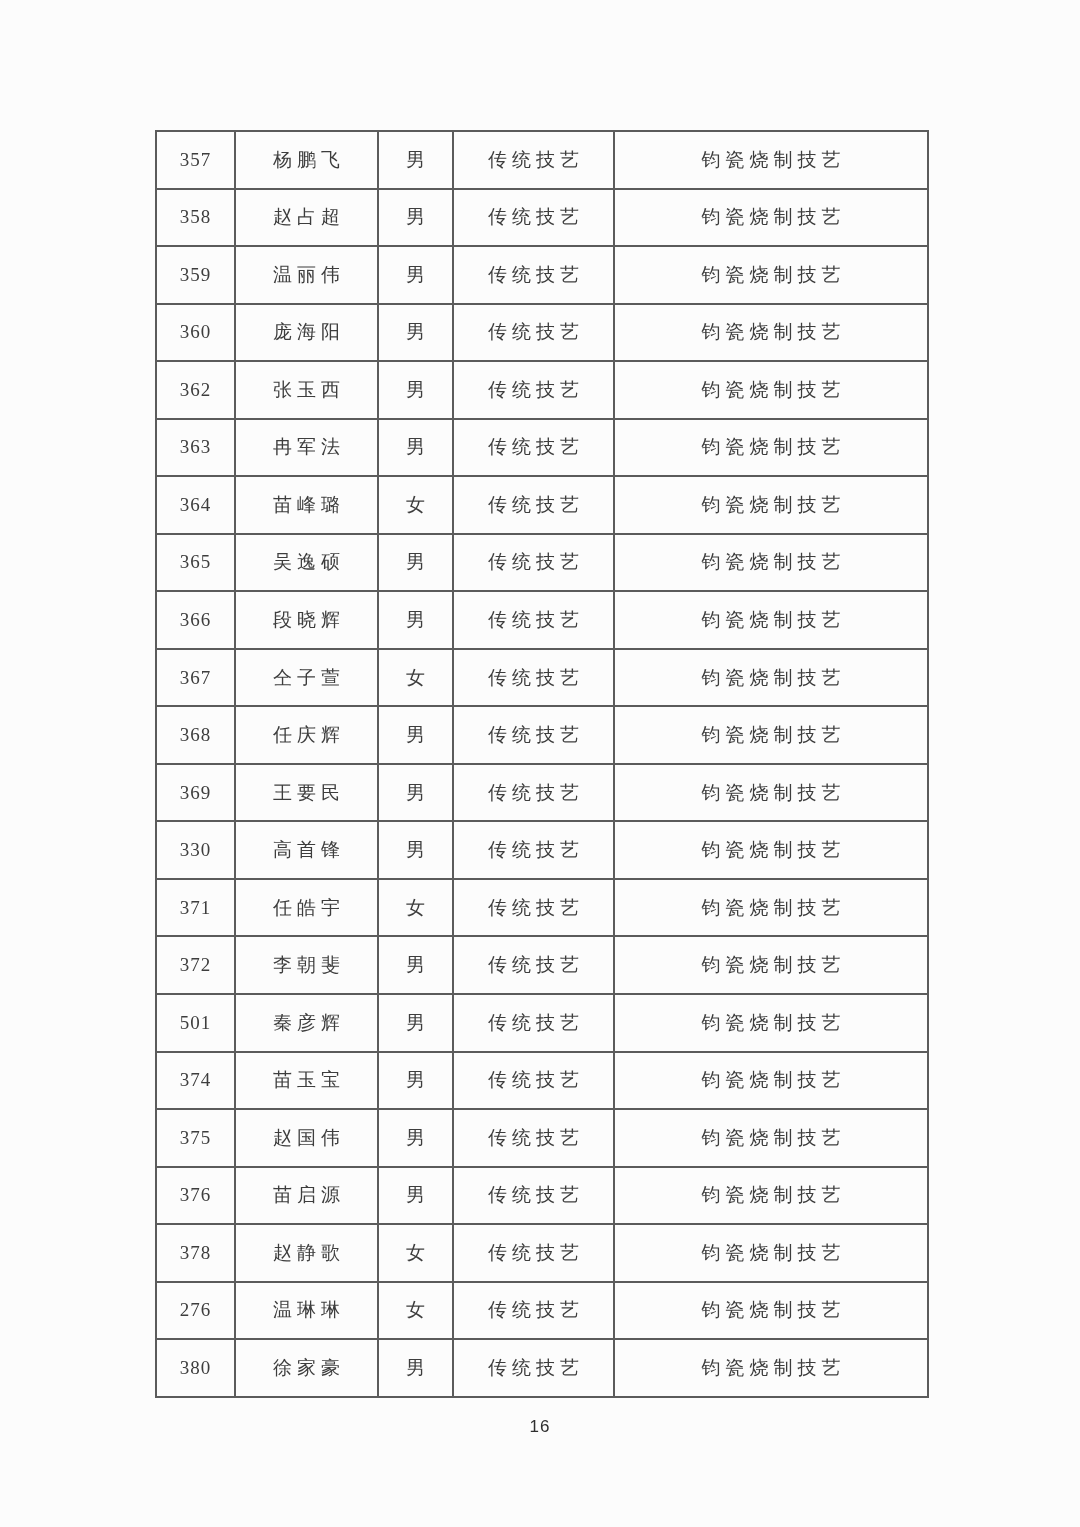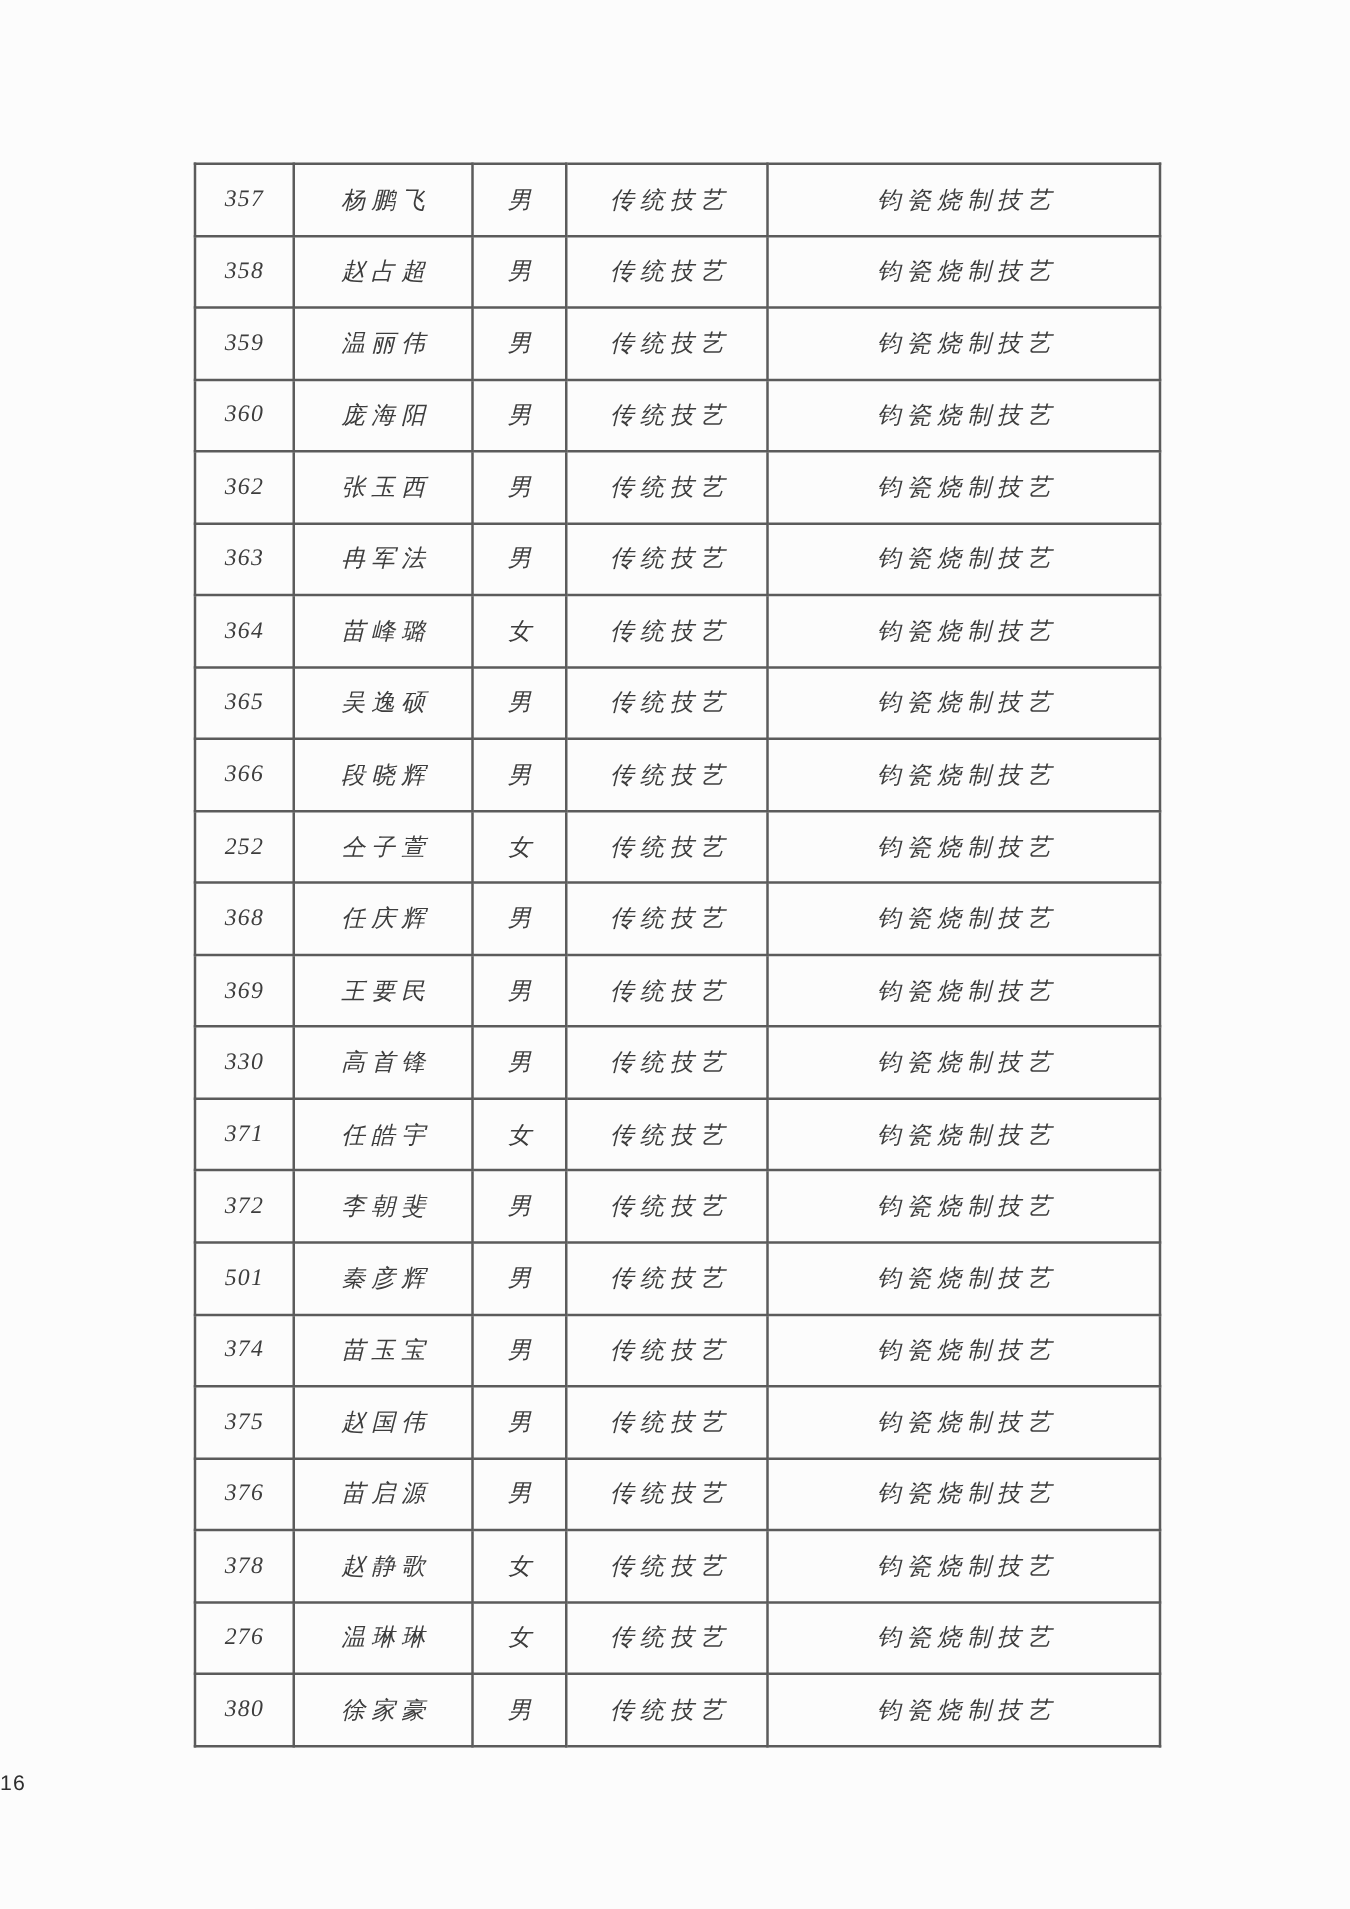--- a/index.html
+++ b/index.html
@@ -16,21 +16,20 @@
     font-family: "Liberation Serif", "DejaVu Serif", serif;
   }
   table.roster-table {
     position: absolute;
     left: 155px;
     top: 130px;
     width: 772px;
     height: 1268px;
     border-collapse: collapse;
     table-layout: fixed;
-    font-style: italic;
   }
   table.roster-table td {
     border: 2px solid #5b5b5b;
     text-align: center;
     vertical-align: middle;
     font-size: 19px;
     color: #3d3d3d;
     padding: 0;
     overflow: hidden;
     white-space: nowrap;
@@ -40,20 +39,21 @@
   }
   td.col-name, td.col-gender, td.col-category, td.col-project {
     letter-spacing: 5px;
     text-indent: 5px; 
   }
   .page-number {
     position: absolute;
     left: 0;
     top: 1417px;
     width: 1080px;
+    text-align: center;
     font-family: "Liberation Sans", "DejaVu Sans", sans-serif;
     font-size: 17px;
     color: #2e2e2e;
     letter-spacing: 1px;
   }
 </style>
 </head>
 <body>
 
 <div class="page">
@@ -123,21 +123,21 @@
           <td class="col-project">钧瓷烧制技艺</td>
         </tr>
         <tr>
           <td class="col-no">366</td>
           <td class="col-name">段晓辉</td>
           <td class="col-gender">男</td>
           <td class="col-category">传统技艺</td>
           <td class="col-project">钧瓷烧制技艺</td>
         </tr>
         <tr>
-          <td class="col-no">252</td>
+          <td class="col-no">367</td>
           <td class="col-name">仝子萱</td>
           <td class="col-gender">女</td>
           <td class="col-category">传统技艺</td>
           <td class="col-project">钧瓷烧制技艺</td>
         </tr>
         <tr>
           <td class="col-no">368</td>
           <td class="col-name">任庆辉</td>
           <td class="col-gender">男</td>
           <td class="col-category">传统技艺</td>

